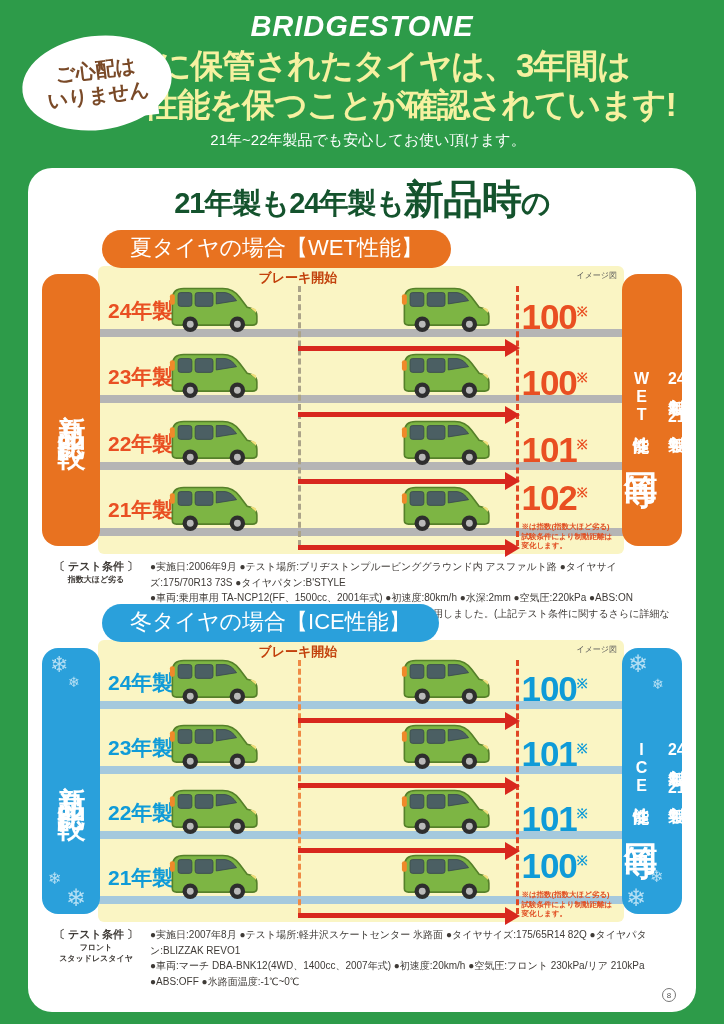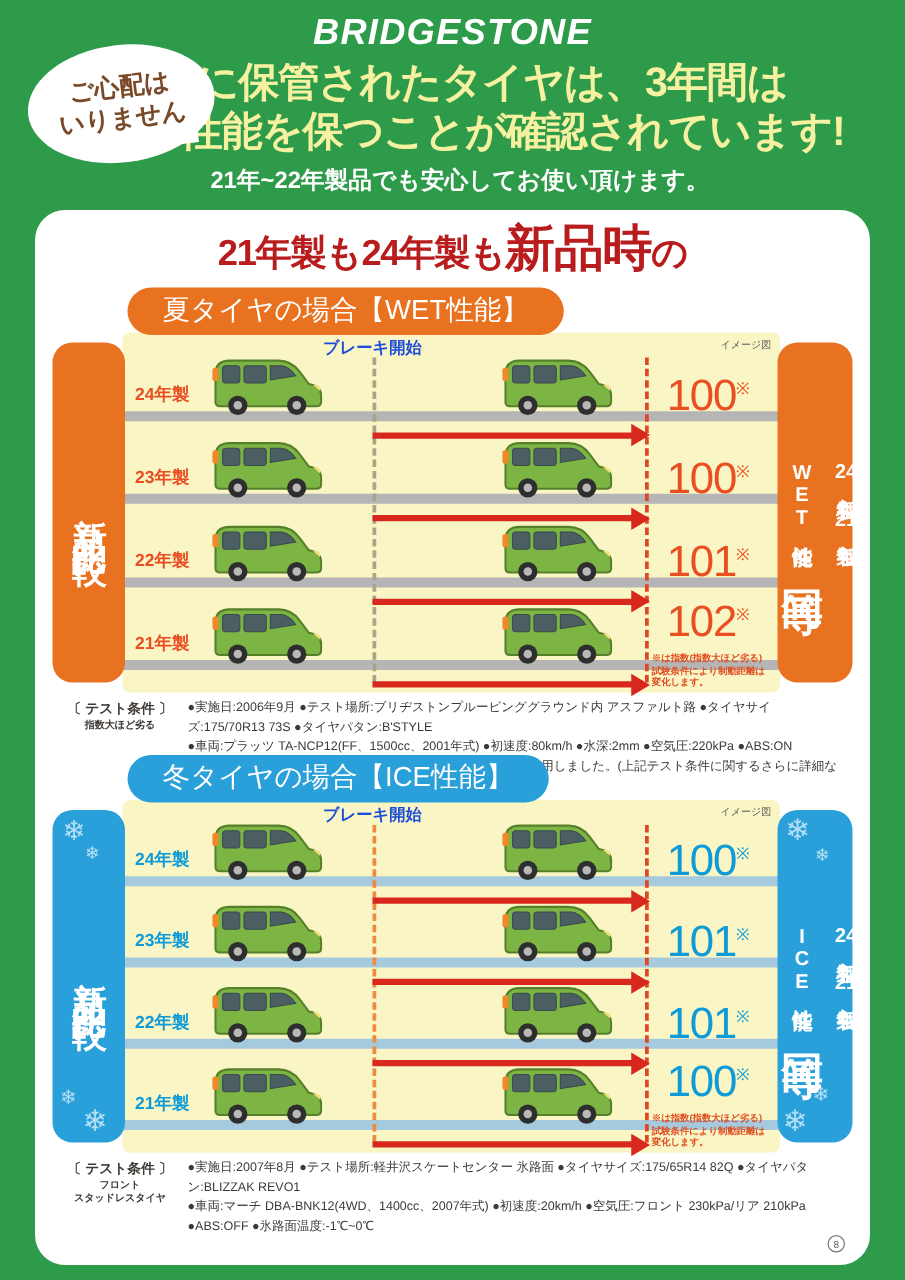--- a/index.html
+++ b/index.html
@@ -6,32 +6,32 @@
   html,body { width:724px; }
   body { font-family:"Liberation Sans", sans-serif; }
   .page { position:relative; width:724px; height:1024px; background:#2d9b49; overflow:hidden; }
 
   
   .hdr { position:relative; height:168px; text-align:center; }
   .logo { display:inline-block; margin-top:10px; color:#ffffff; font-weight:bold; font-style:italic;
           font-size:29px; letter-spacing:1px; }
   .headline { color:#f6f1a0; font-weight:bold; font-size:33px; line-height:1.18; letter-spacing:-1px;
               text-align:center; margin-top:4px; }
-  .subline { color:#ffffff; font-weight:bold; font-size:19px; margin-top:6px;padding-left:12px; }
+  .subline { color:#ffffff; font-weight:normal; font-size:15px; margin-top:6px;padding-left:12px; }
   .bubble { position:absolute; left:22px; top:36px; width:150px; height:94px; background:#fff;
             border-radius:50%; transform:rotate(-7deg); display:flex; flex-direction:column;
             justify-content:center; align-items:center; color:#7a4a28; font-weight:bold; font-size:20px;
             line-height:1.25; z-index:3; }
   .bubble::after { content:""; position:absolute; right:4px; bottom:-4px; width:0; height:0;
             border:13px solid transparent; border-top-color:#fff; transform:rotate(-45deg); }
 
   
   .card { position:relative; margin:0 28px; width:668px; height:844px; background:#fff;
           border-radius:24px; padding:8px 14px 0; overflow:hidden; }
-  .t1 { text-align:center; color:#b91c1c; font-weight:bold; font-size:29px; line-height:46px; letter-spacing:-1px; }
+  .t1 { text-align:center; color:#14532d; font-weight:bold; font-size:29px; line-height:46px; letter-spacing:-1px; }
   .t1 .big1 { font-size:40px; }
   .t2 { text-align:center; color:#6a4a2f; font-weight:bold; font-size:30px; line-height:52px; letter-spacing:-1px; }
   .t2 .wet-c { color:#e87220; font-size:41px; }
   .t2 .ice-c { color:#1e9cd8; font-size:41px; }
   .t2 .big2 { font-size:47px; }
 
   .badge { position:relative; z-index:2; display:inline-block; margin:4px 0 0 60px; padding:3px 28px 5px;
            border-radius:999px; color:#fff; font-weight:normal; font-size:22px; letter-spacing:0; }
   .badge.wet-bg { background:#e87220; }
   .badge.ice-bg { background:#2aa0db; }
@@ -53,43 +53,43 @@
              font-size:16px; line-height:1.45; letter-spacing:1px; }
   .rs-cols .col { display:block; }
   .rs-cols .bigeq { font-size:34px; letter-spacing:2px; }
   .tcy { text-combine-upright:all; }
   .notch { position:absolute; left:-14px; top:calc(45% - 15px); width:0; height:0;
            border:15px solid transparent; }
   .wet-notch { border-right-color:#e87220; }
   .ice-notch { border-right-color:#2aa0db; }
 
   .brake-label { position:absolute; top:3px; left:38%; transform:translateX(-50%); font-weight:bold;
-                 font-size:13px; color:#1d4ed8; z-index:2; }
+                 font-size:13px; color:#c2410c; z-index:2; }
   .img-note { position:absolute; top:4px; right:7px; font-size:8px; color:#5a5a5a; }
   .dash { position:absolute; top:20px; bottom:8px; width:0; z-index:1; }
   .brake-dash { left:38%; border-left:3px dashed #aba389; }
   .ice .brake-dash { border-left-color:#ef8a45; }
   .finish-dash { left:79.5%; border-left:3px dashed #e04724; }
 
   .rows { position:absolute; left:0; right:0; top:20px; bottom:2px; display:flex; flex-direction:column; }
   .row { position:relative; flex:1; }
-  .row-label { position:absolute; left:10px; bottom:28px; font-weight:bold; font-size:14px; }
+  .row-label { position:absolute; left:10px; bottom:28px; font-weight:bold; font-size:21px; }
   .wet-text { color:#e94f22; }
   .ice-text { color:#0f9bd8; }
   .road { position:absolute; left:0; right:0; bottom:16px; height:8px; }
   .wet-road { background:#b5b5b5; }
   .ice-road { background:#a5c9dd; }
   .car-slot { position:absolute; bottom:19px; width:104px; height:52px; z-index:2; }
   .car1 { left:12%; }
   .car2 { left:56%; }
   .arrow { position:absolute; left:38%; width:39.5%; bottom:2px; height:5px; background:#d8281e; z-index:2; }
   .arrow::after { content:""; position:absolute; right:-14px; top:50%; transform:translateY(-50%);
                   width:0; height:0; border-left:15px solid #d8281e;
                   border-top:9px solid transparent; border-bottom:9px solid transparent; }
-  .value { position:absolute; left:80.5%; bottom:16px; font-weight:normal; font-size:35px; letter-spacing:-1px;margin-left:12px; }
+  .value { position:absolute; left:80.5%; bottom:16px; font-weight:bold; font-size:35px; letter-spacing:-1px; }
   .value sup { font-size:13px; }
   .row:last-child .value { bottom:34px; }
   .panel-foot { position:absolute; left:80.5%; bottom:3px; font-size:7.5px; line-height:1.3;
                 color:#e04e22; font-weight:bold; }
 
   
   .flake { position:absolute; color:#cdeaf8; opacity:.85; z-index:0; }
 
   
   .testcond { display:flex; gap:6px; padding:5px 4px 2px 6px; height:46px; }
@@ -277,21 +277,21 @@
     </div>
 
     <div class="testcond">
       <div class="tc-label">
         <div class="tc-title">〔 テスト条件 〕</div>
         <div class="tc-sub">指数大ほど劣る</div>
         <div class="tc-sub"></div>
       </div>
       <div class="tc-lines">
         <div>●実施日:2006年9月 ●テスト場所:ブリヂストンプルービンググラウンド内 アスファルト路 ●タイヤサイズ:175/70R13 73S ●タイヤパタン:B'STYLE</div>
-        <div>●車両:プラッツ TA-NCP12(FF、1500cc、2001年式) ●初速度:80km/h ●水深:2mm ●空気圧:220kPa ●ABS:ON</div>
+        <div>●車両:乗用車用 TA-NCP12(FF、1500cc、2001年式) ●初速度:80km/h ●水深:2mm ●空気圧:220kPa ●ABS:ON</div>
         <div>※試験タイヤは、販売会社の倉庫で適正に保管されたものを使用しました。(上記テスト条件に関するさらに詳細なデータについてはタイヤ公正取引協議会に届けてあります)</div>
       </div>
     </div>
 
     <div><span class="badge ice-bg">冬タイヤの場合【ICE性能】</span></div>
 
     <div class="chart ice">
       <div class="panel">
         <span class="brake-label">ブレーキ開始</span>
         <span class="img-note">イメージ図</span>

